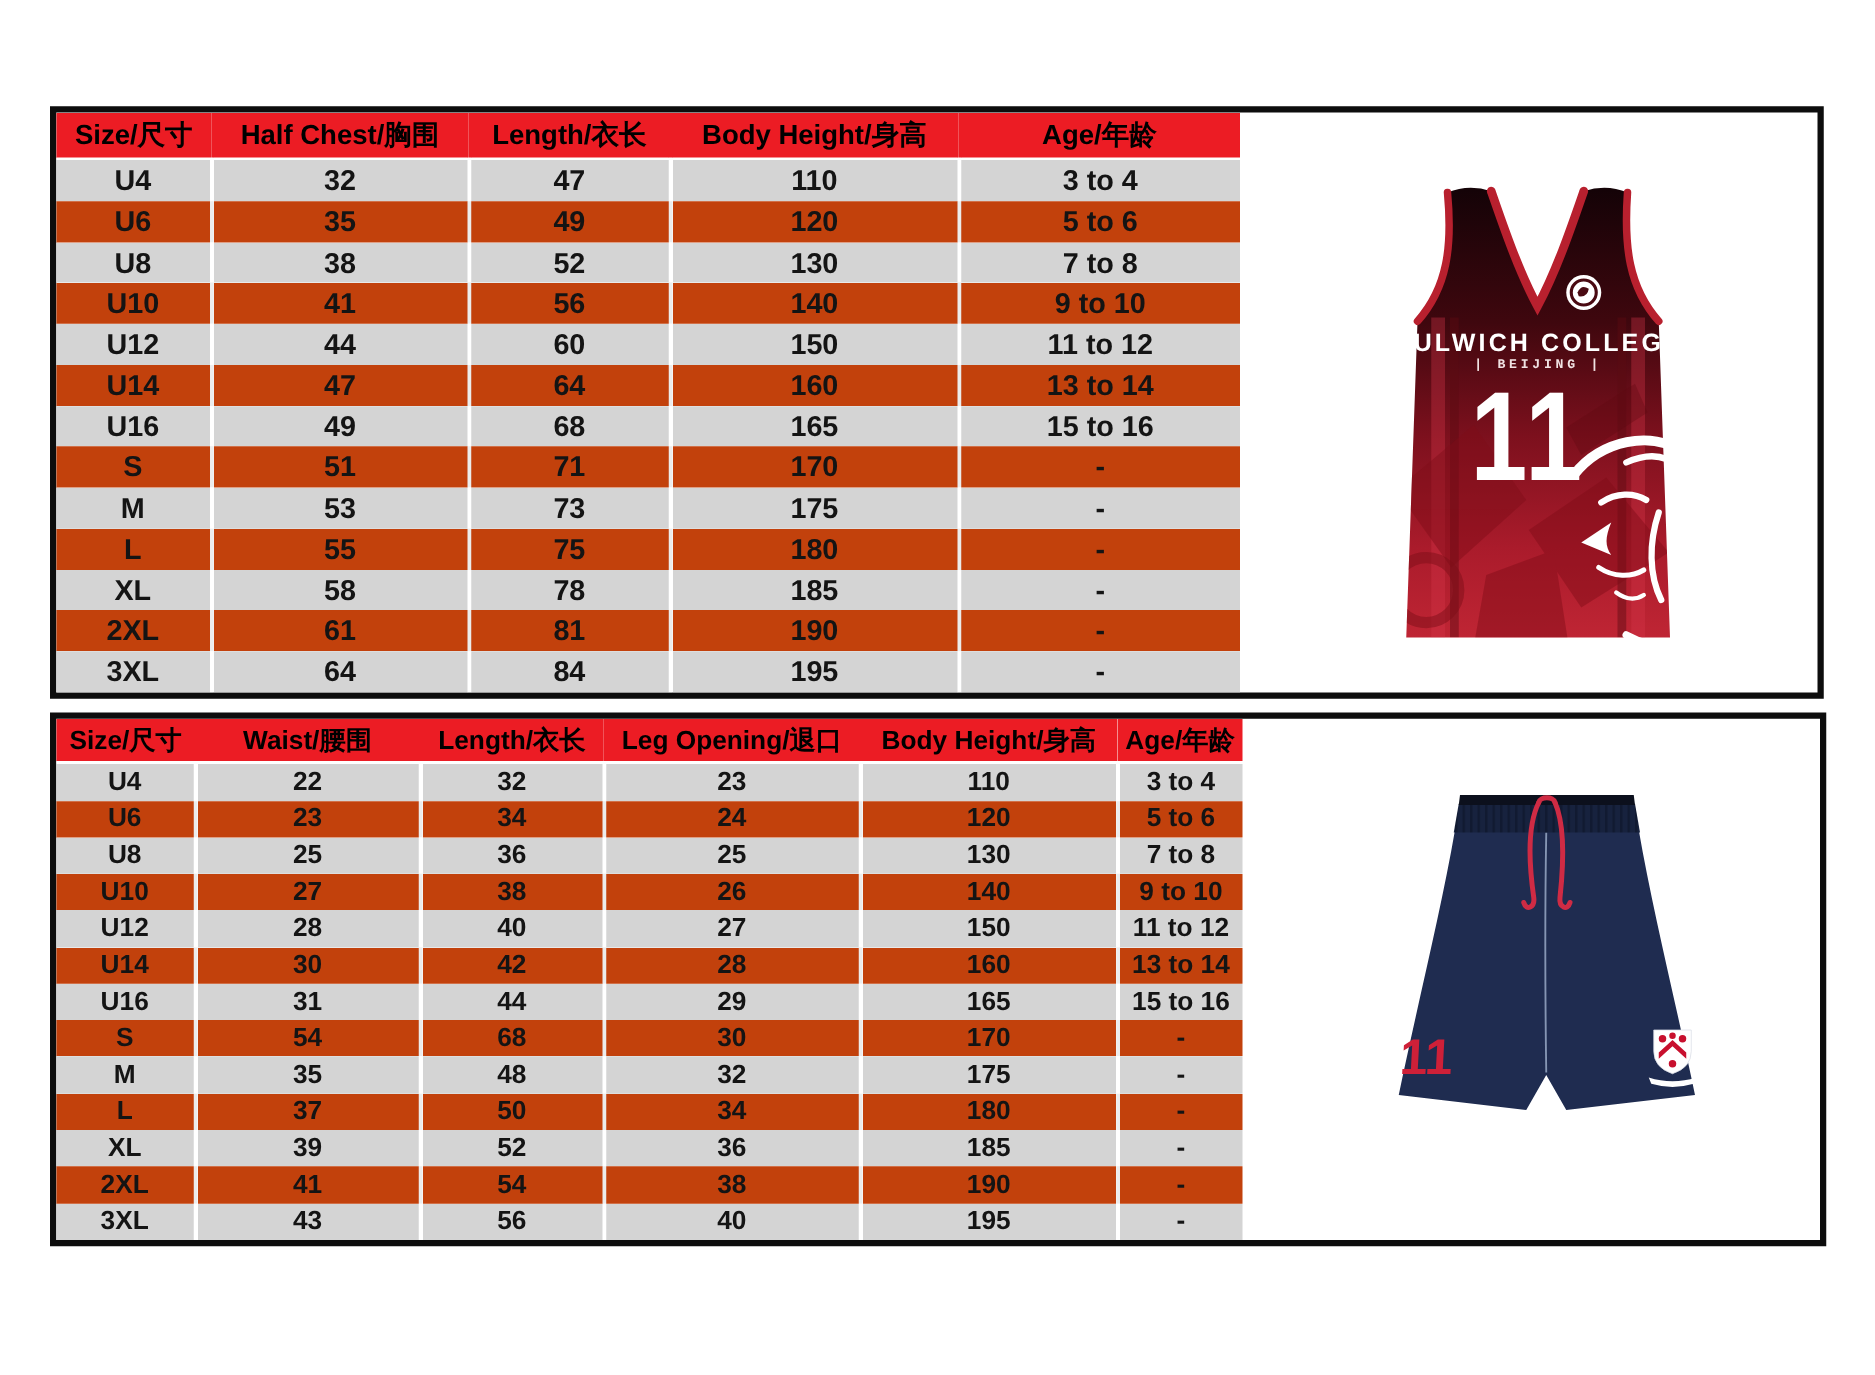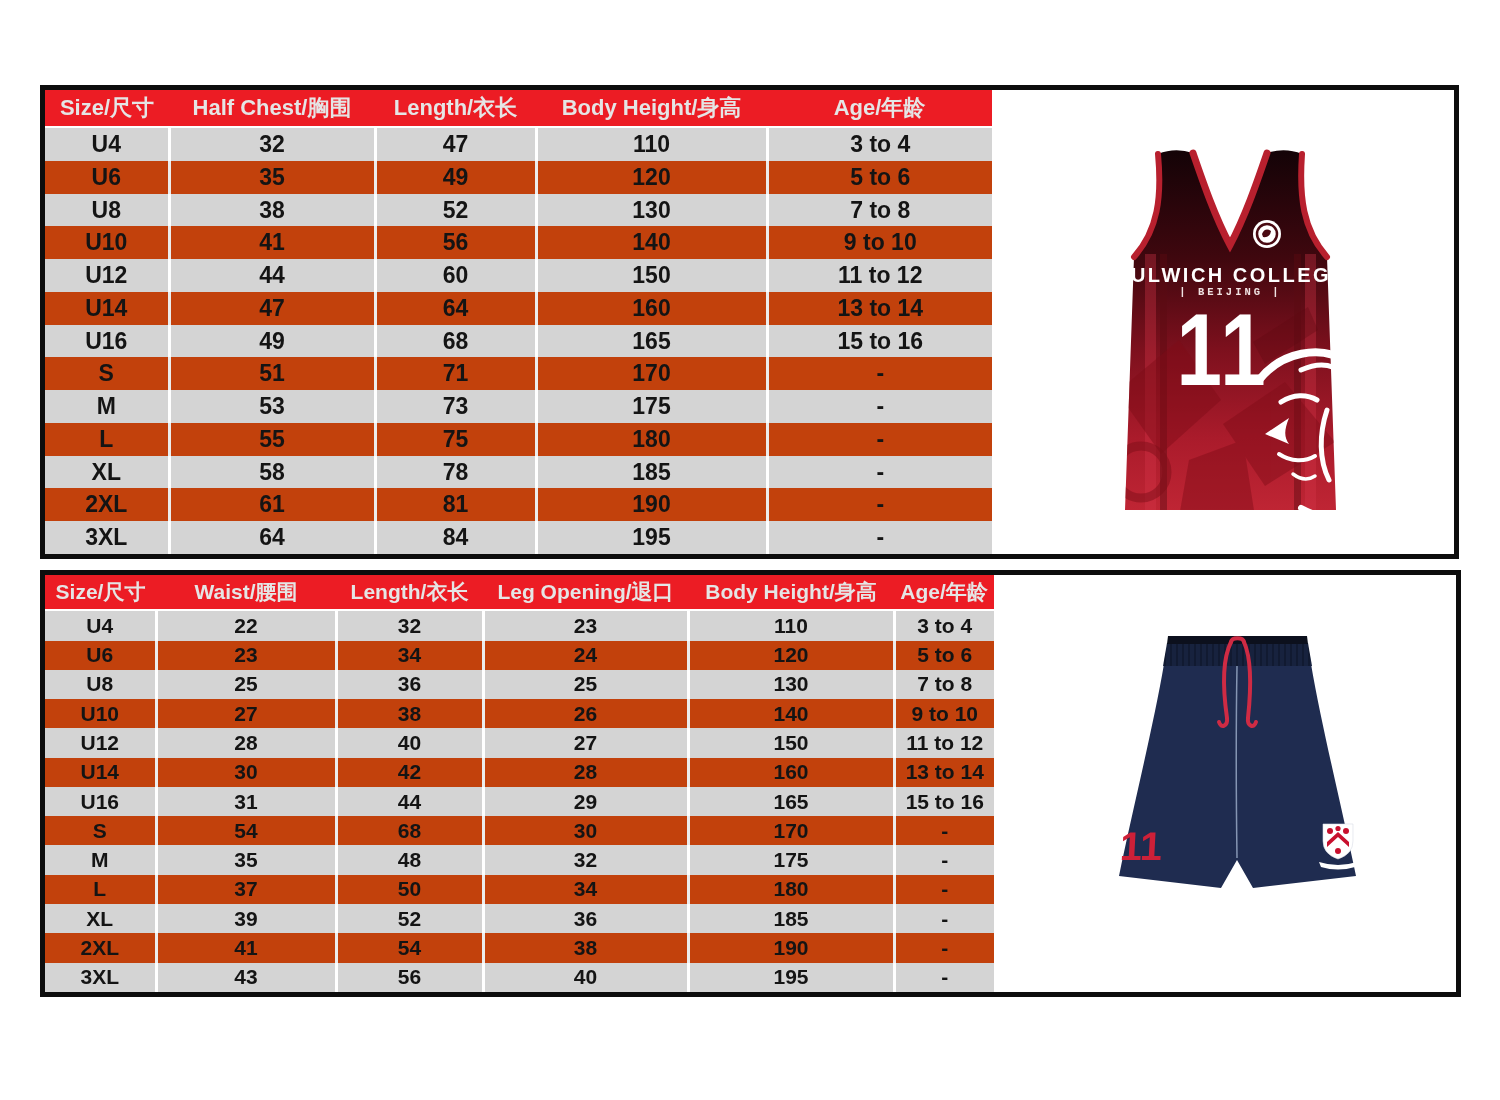--- a/index.html
+++ b/index.html
@@ -6,21 +6,21 @@
   html,body { width:1500px; height:1100px; background:#ffffff; font-family:"Liberation Sans", sans-serif; }
   .canvas { position:relative; width:1500px; height:1100px; background:#fff; overflow:hidden; }
 
   .box { position:absolute; background:#fff; border:5px solid #0d0d0d; overflow:hidden; }
   .box-top { left:40px; top:85px; width:1419px; height:474px; }
   .box-bottom { left:40px; top:570px; width:1421px; height:427px; }
 
   table.size-table { border-collapse:collapse; table-layout:fixed; }
   table.size-table th, table.size-table td { text-align:center; vertical-align:middle; overflow:hidden; white-space:nowrap; }
   table.size-table thead tr { background:#EC1C24; }
-  table.size-table thead th { color:#e5e5e5; font-weight:bold; }
+  table.size-table thead th { color:#000000; font-weight:bold; }
   table.size-table tbody tr.g { background:#D4D4D4; }
   table.size-table tbody tr.w { background:#c2410c; }
   table.size-table tbody td { color:#141414; font-weight:bold; }
   table.size-table tbody tr.g td { border-right:3px solid #ffffff; }
   table.size-table tbody tr.w td { border-right:3px solid #ececec; }
   table.size-table tbody td:last-child { border-right:none !important; }
   table.size-table tbody tr:first-child td { border-top:2px solid #ffffff;margin-top:24px; }
 
   .tbl-top { width:947px; height:464px; }
   .tbl-top thead tr { height:37px; }

